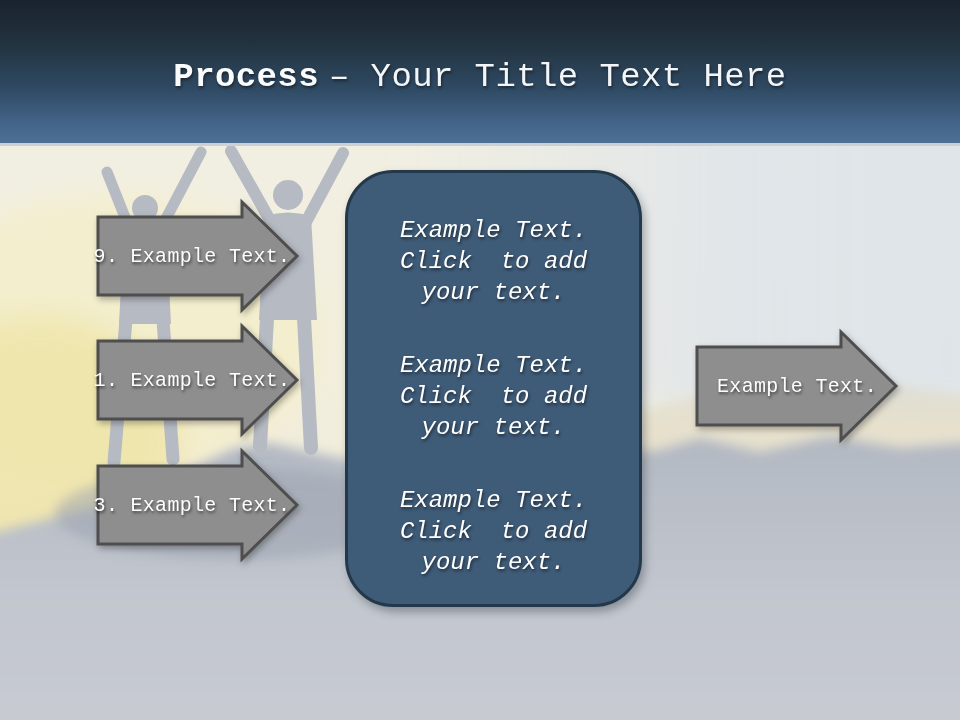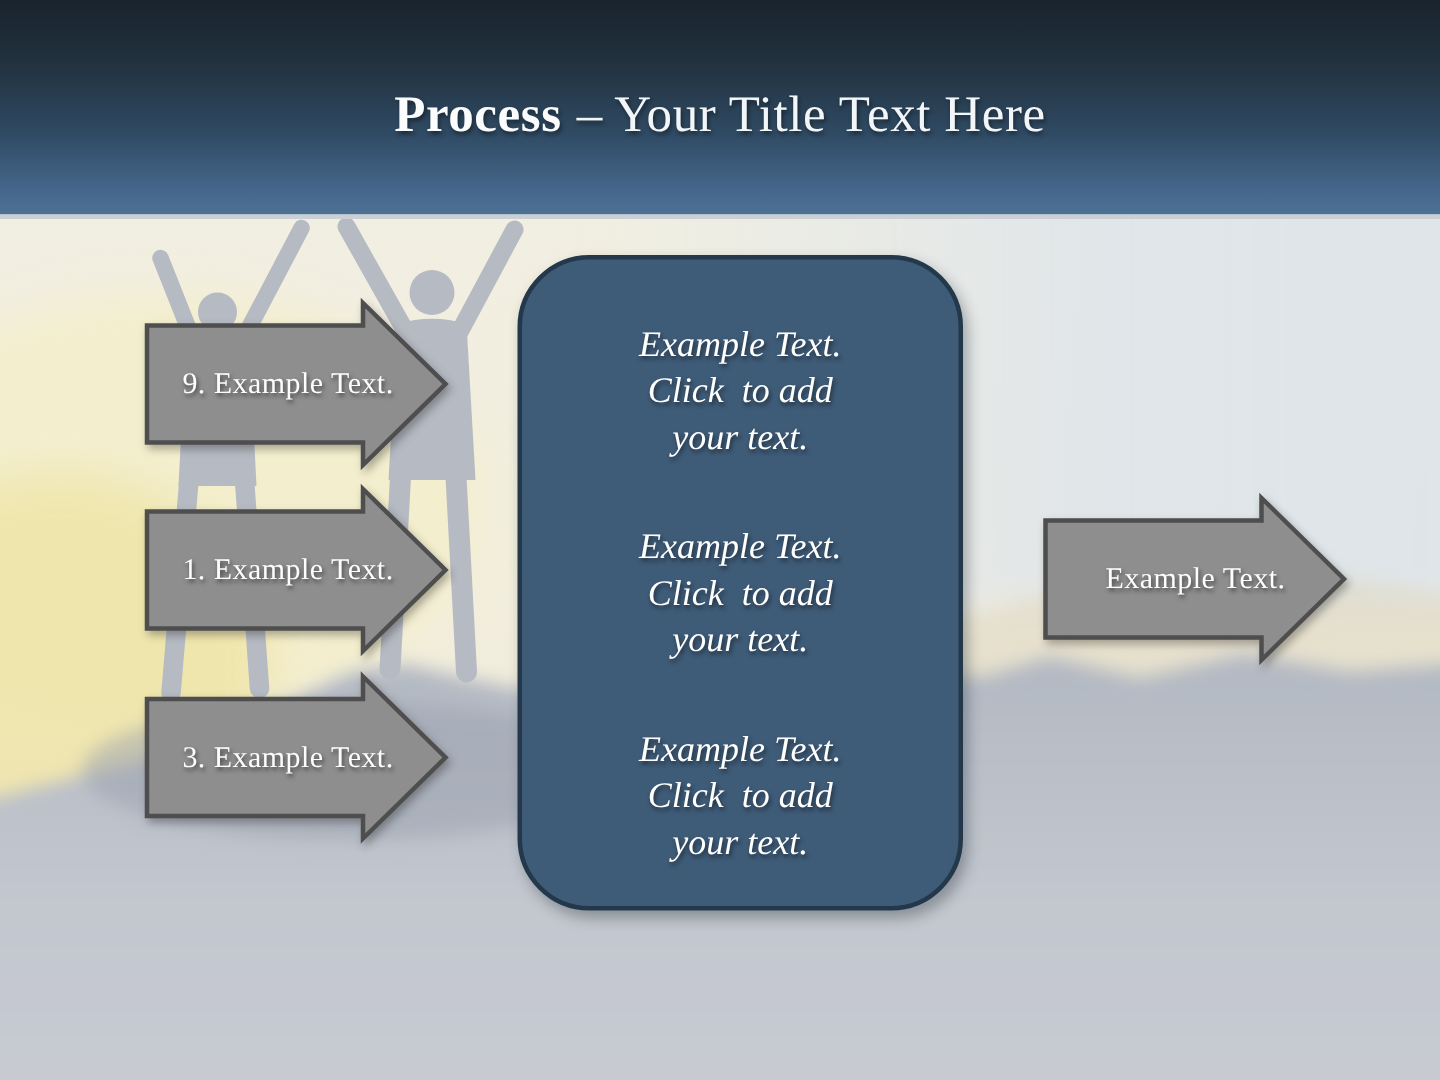--- a/index.html
+++ b/index.html
@@ -1,18 +1,18 @@
 <!DOCTYPE html>
 <html><head>
 <meta charset="utf-8">
 <style>
   html,body{margin:0;padding:0;background:#222;}
   .slide{
     position:relative;width:960px;height:720px;overflow:hidden;
-    font-family:Liberation Serif, serif;background:#f1efe2;
+    font-family:Liberation Mono, monospace;background:#f1efe2;
   }
 
   
   .header{
     position:absolute;left:0;top:0;width:960px;height:143px;
     background:linear-gradient(180deg,#19232d 0%,#22323f 30%,#2f4a63 62%,#436488 86%,#4d7195 100%);
     display:flex;align-items:center;justify-content:center;
     box-sizing:border-box;padding-top:10px;z-index:5;
   }
   .header h1{

